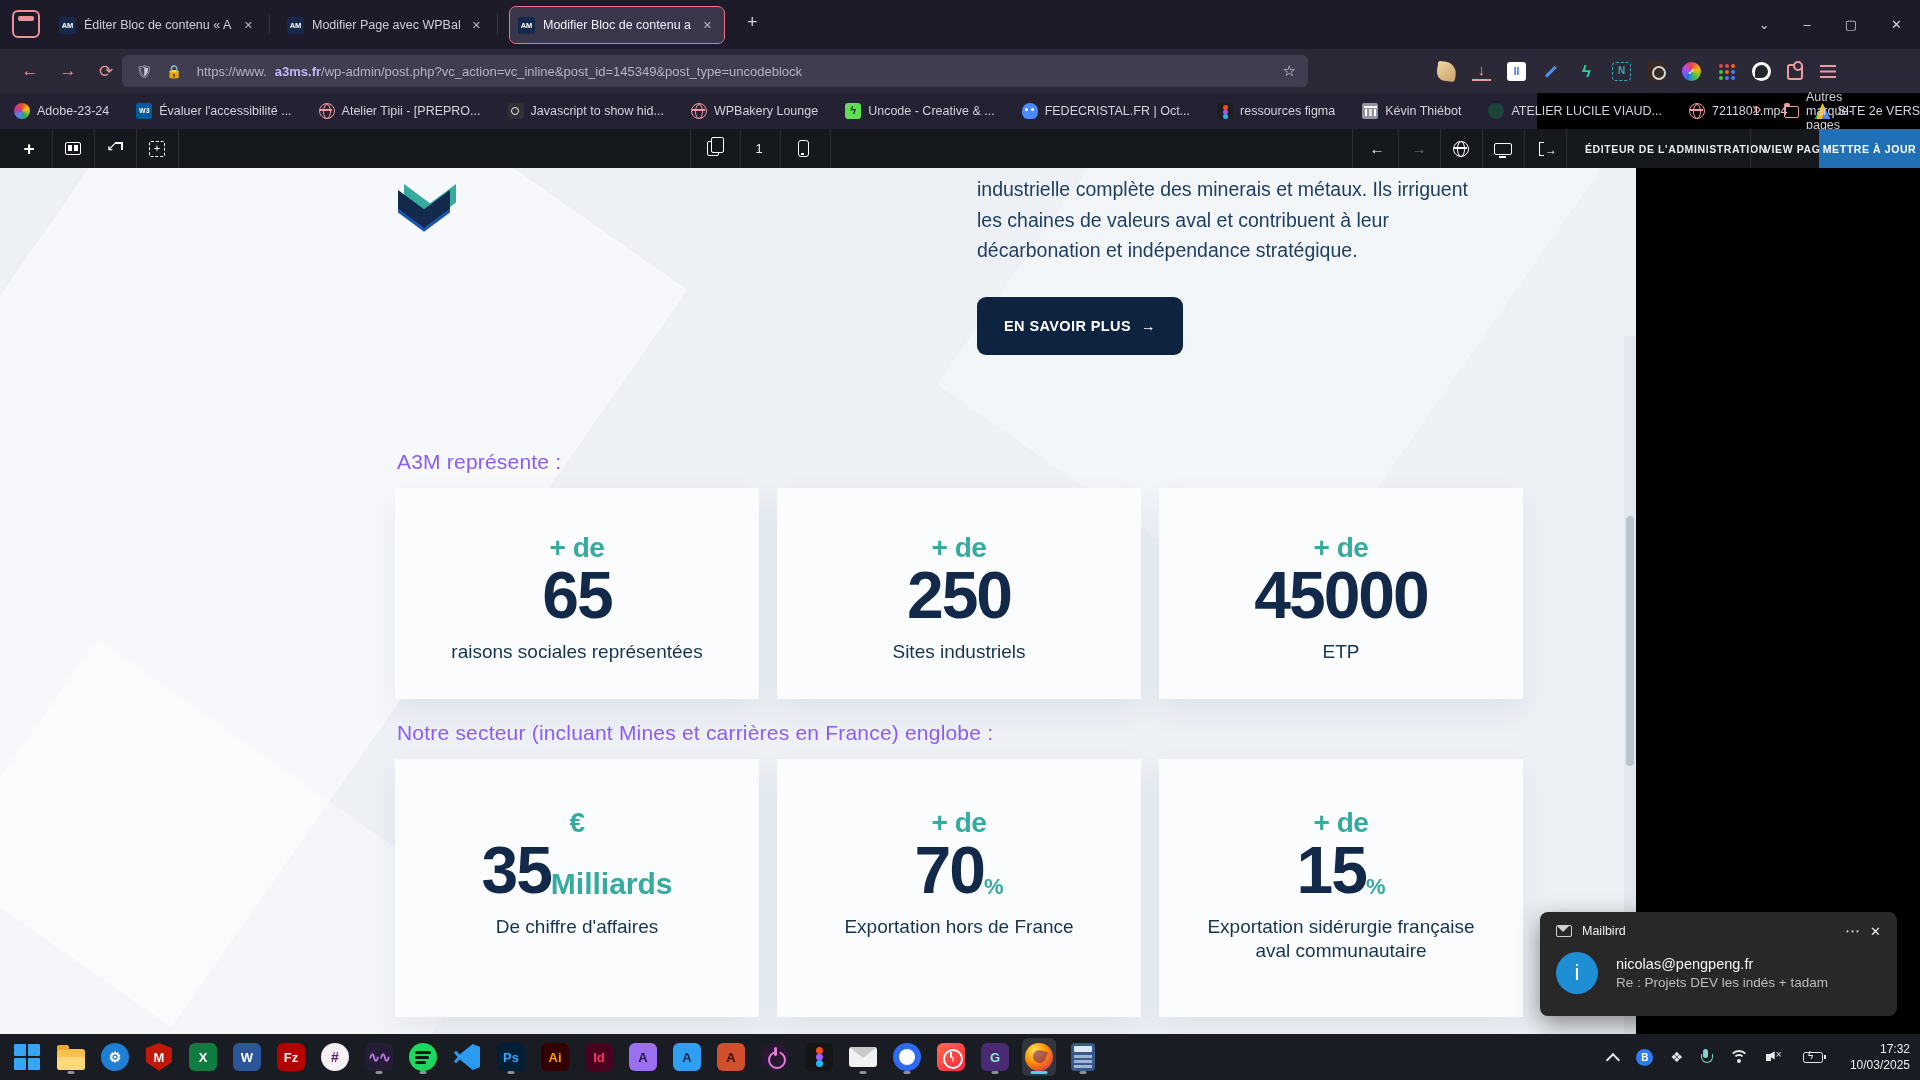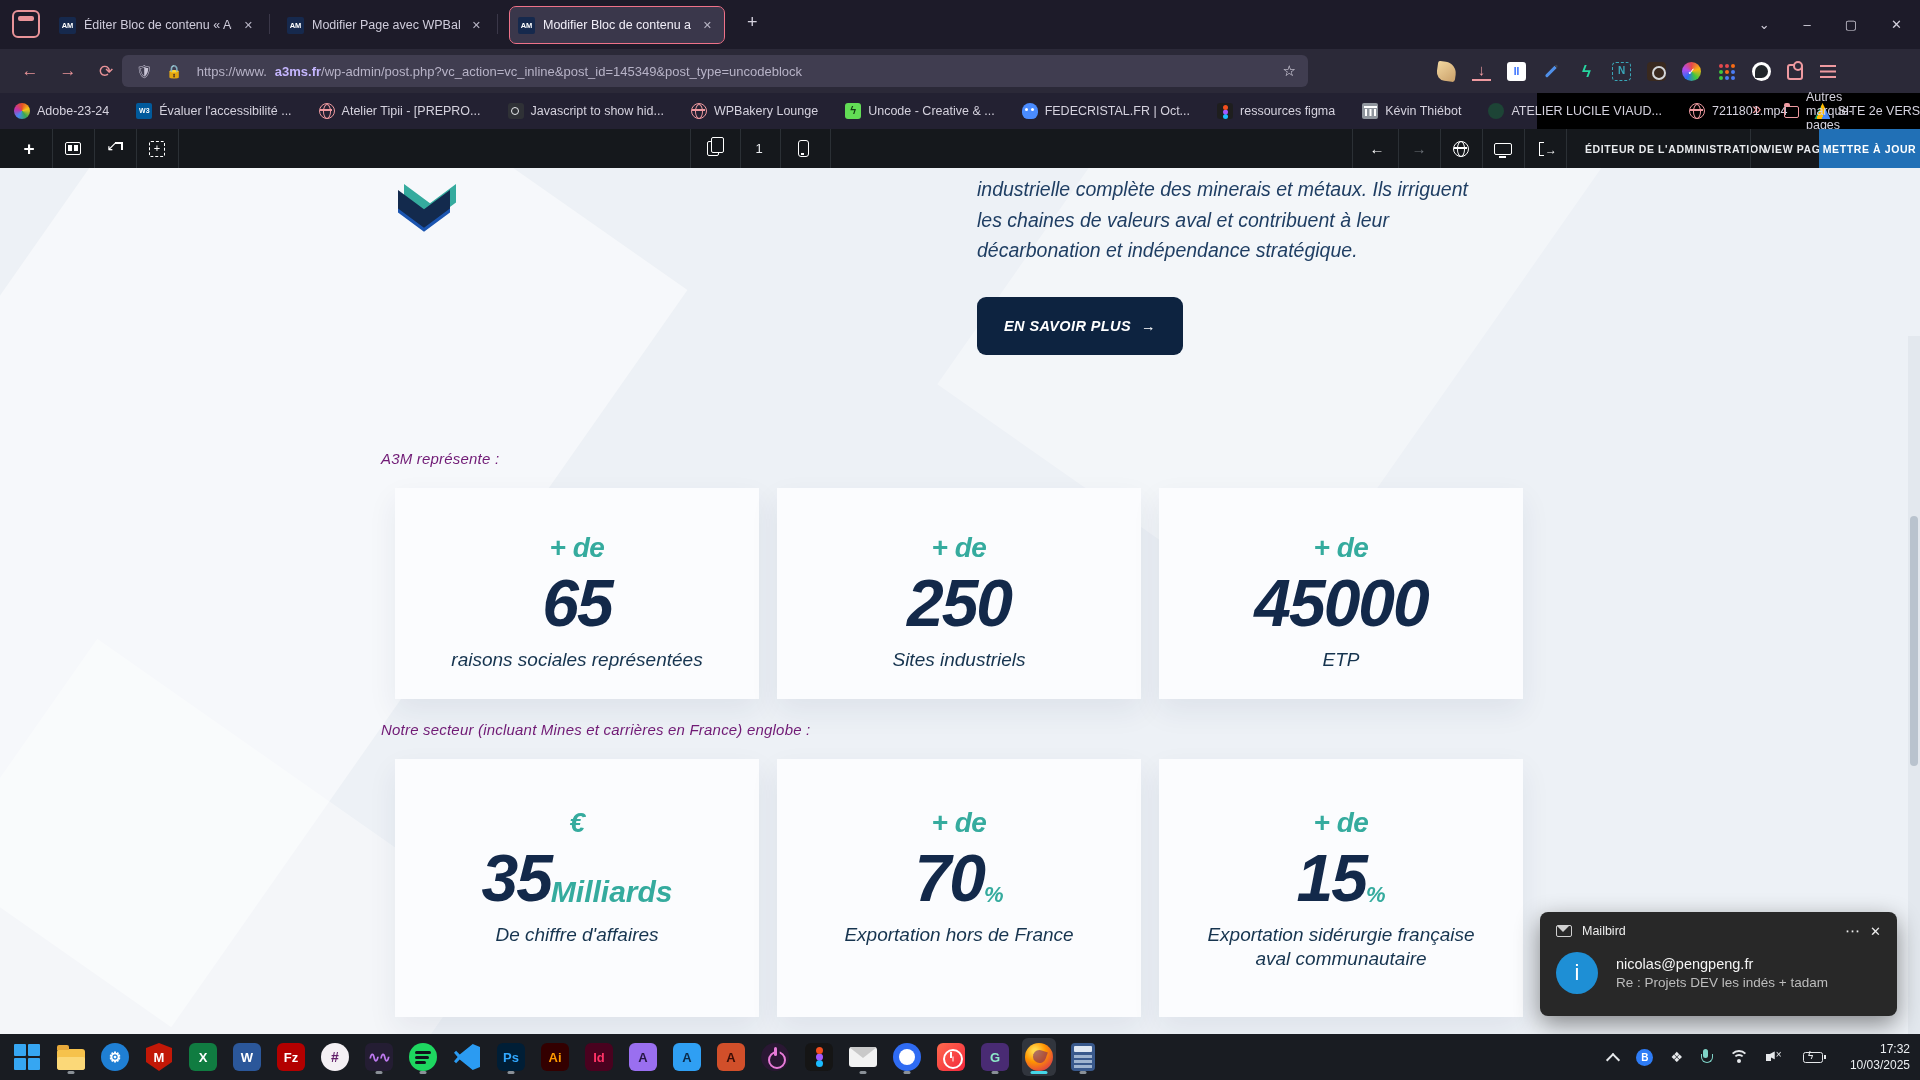--- a/index.html
+++ b/index.html
@@ -96,44 +96,44 @@
   .ic-globe::after{ content:""; position:absolute; left:0; top:5.8px; width:13px; height:1.3px; background:#fff;}
   .ic-monitor{ width:18px; height:12px; border:1.7px solid #fff; border-radius:2px; position:relative;}
   .ic-monitor::before{ content:""; position:absolute; left:4px; bottom:-4.5px; width:7px; height:2px; background:#fff;}
   .ic-exit{ width:12px; height:14px; border:1.7px solid #fff; border-right:none; position:relative;}
   .ic-exit::before{ content:"→"; position:absolute; left:4px; top:-1px; font-size:12px; background:#15181c; padding:1px;}
   .wp-label{ position:absolute; top:0; height:39px; display:flex; align-items:center; font-size:10.5px; font-weight:bold; letter-spacing:.6px; color:#e9ebee;}
   #wp-update{ position:absolute; right:0; top:0; width:101px; height:39px; background:#2170b6; color:#fff; font-size:10.5px; font-weight:bold; letter-spacing:.6px; display:flex; align-items:center; justify-content:center;}
   #wp-scale{ position:absolute; top:0; left:744px; width:30px; height:39px; display:flex; align-items:center; justify-content:center; font-size:13px;}
 
   
-  #content{ position:absolute; left:0; top:168px; width:1920px; height:866px; background:#edf1f6; overflow:hidden; color:#16344f;font-style:italic;}
+  #content{ position:absolute; left:0; top:168px; width:1636px; height:866px; background:#edf1f6; overflow:hidden; color:#16344f;}
   .wm{ position:absolute; background:rgba(255,255,255,.5);}
   #wm1{ left:-80px; top:-120px; width:560px; height:900px; transform:rotate(35deg);}
   #wm2{ left:1100px; top:-300px; width:420px; height:700px; transform:rotate(35deg); background:rgba(255,255,255,.35);}
   #wm3{ left:-120px; top:560px; width:500px; height:600px; transform:rotate(35deg); background:rgba(255,255,255,.4);}
 
   #logo{ left:398px; top:16px; width:58px; height:58px;}
   #logo .chev{ position:absolute; width:52px; height:46px; clip-path:polygon(0 0,50% 42%,100% 0,100% 40%,50% 82%,0 40%);}
   #logo .c1{ left:6px; top:0; background:#35ab9e;}
   #logo .c2{ left:0px; top:10px; background:#1b55b0;}
   #logo .c3{ left:0px; top:6px; background:#132a4d;}
 
   #intro-par{ left:977px; top:6px; width:505px; font-size:19.5px; line-height:30.5px; color:#1f3e63;}
   #cta{ left:977px; top:129px; width:206px; height:58px; background:#0d2340; color:#fff; border-radius:9px; display:flex; align-items:center; justify-content:center; gap:10px; font-size:14.5px; font-weight:bold; letter-spacing:.4px;}
 
-  .sec-label{ position:absolute; left:381px; font-size:15px; color:#701a75; letter-spacing:.2px;}
+  .sec-label{ position:absolute; left:397px; font-size:21px; color:#8b5cf6; letter-spacing:.2px;}
   #label1{ top:282px;}
   #label2{ top:553px;}
   .card{ position:absolute; width:364px; background:#fbfcfe; box-shadow:0 12px 28px rgba(25,45,80,.07); display:flex; flex-direction:column; align-items:center; text-align:center;}
   .row1{ top:320px; height:211px; padding-top:44px;}
   .row2{ top:591px; height:258px; padding-top:48px;}
   .c1x{ left:395px;} .c2x{ left:777px;} .c3x{ left:1159px;}
   .card .top{ color:#35ab9e; font-size:28px; font-weight:bold; letter-spacing:-.5px;}
-  .card .big{ display:flex; align-items:flex-end; justify-content:center; margin-top:8px;text-align:right;}
+  .card .big{ display:flex; align-items:flex-end; justify-content:center; margin-top:0;text-align:right;}
   .card .num{ color:#13294a; font-size:66px; line-height:62px; font-weight:bold; letter-spacing:-2px;}
   .card .suffix{ color:#35ab9e; font-weight:bold; font-size:22px; line-height:28px;}
   #s2c1 .suffix{ font-size:30px; line-height:34px;}
   .card .caption{ margin-top:14px; font-size:19px; color:#16344f; line-height:24px; max-width:300px;}
 
   #scrollbar{ position:absolute; right:0; top:168px; width:12px; height:866px; background:#e3e8ee;}
   #scroll-thumb{ position:absolute; right:2px; top:180px; width:8px; height:250px; background:#b9c3ce; border-radius:4px;}
 
   
   #toast{ position:absolute; left:1540px; top:912px; width:357px; height:104px; background:#282828; border-radius:8px; box-shadow:0 8px 24px rgba(0,0,0,.45); color:#eee;}

